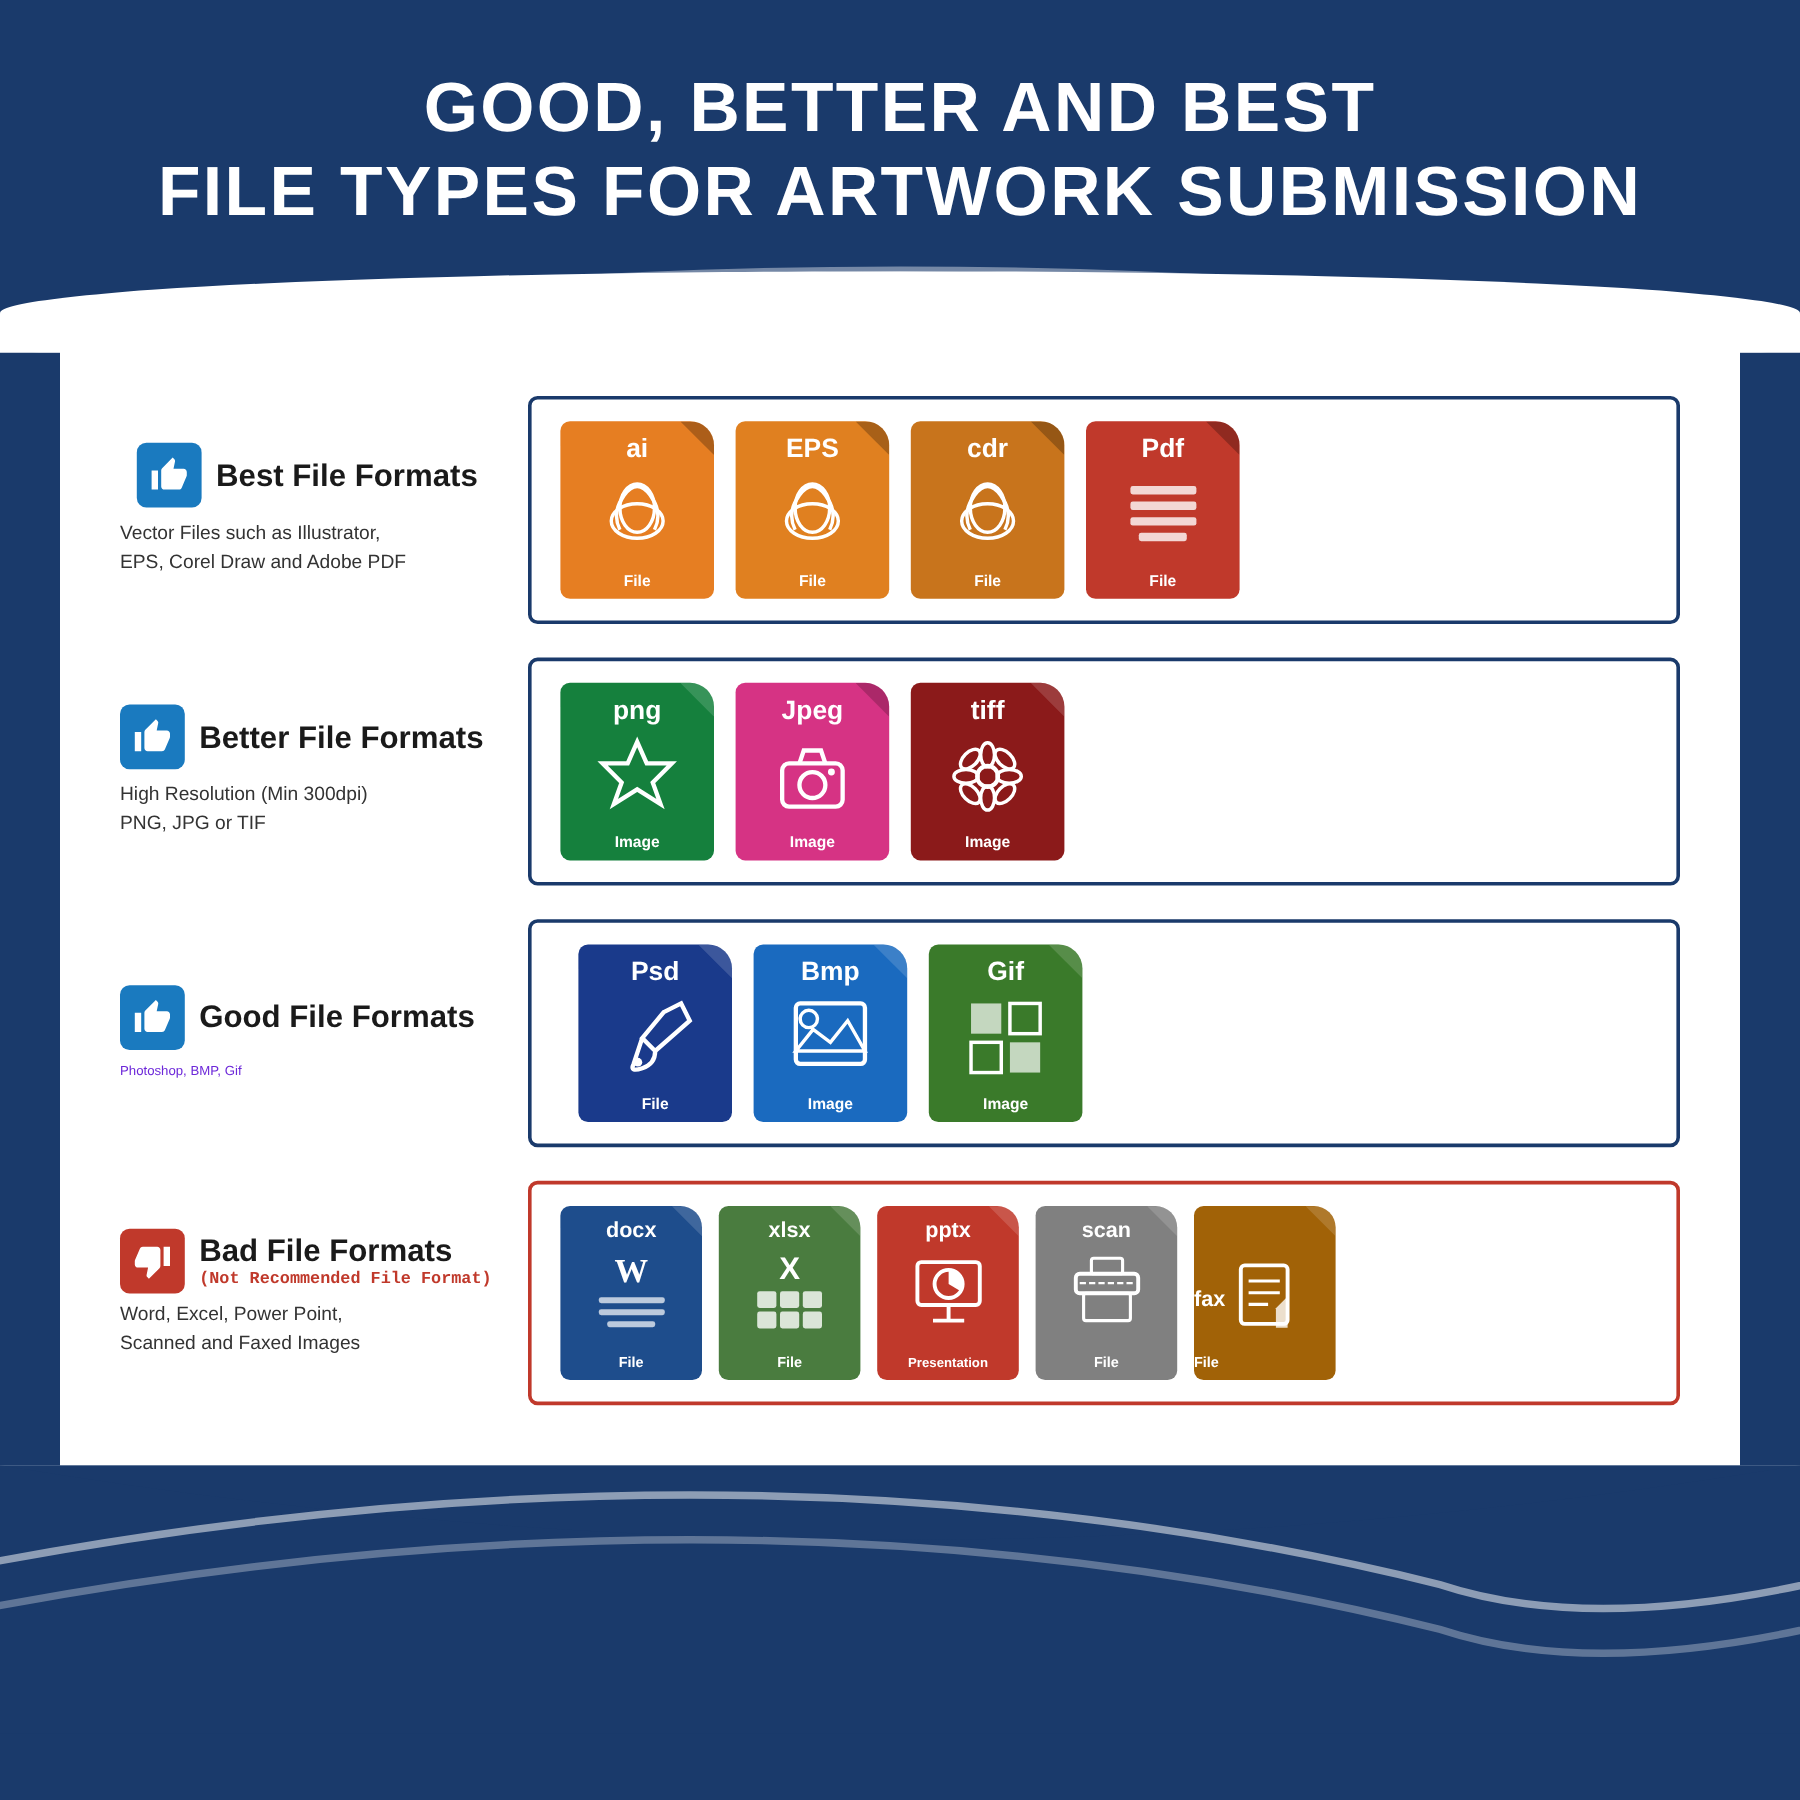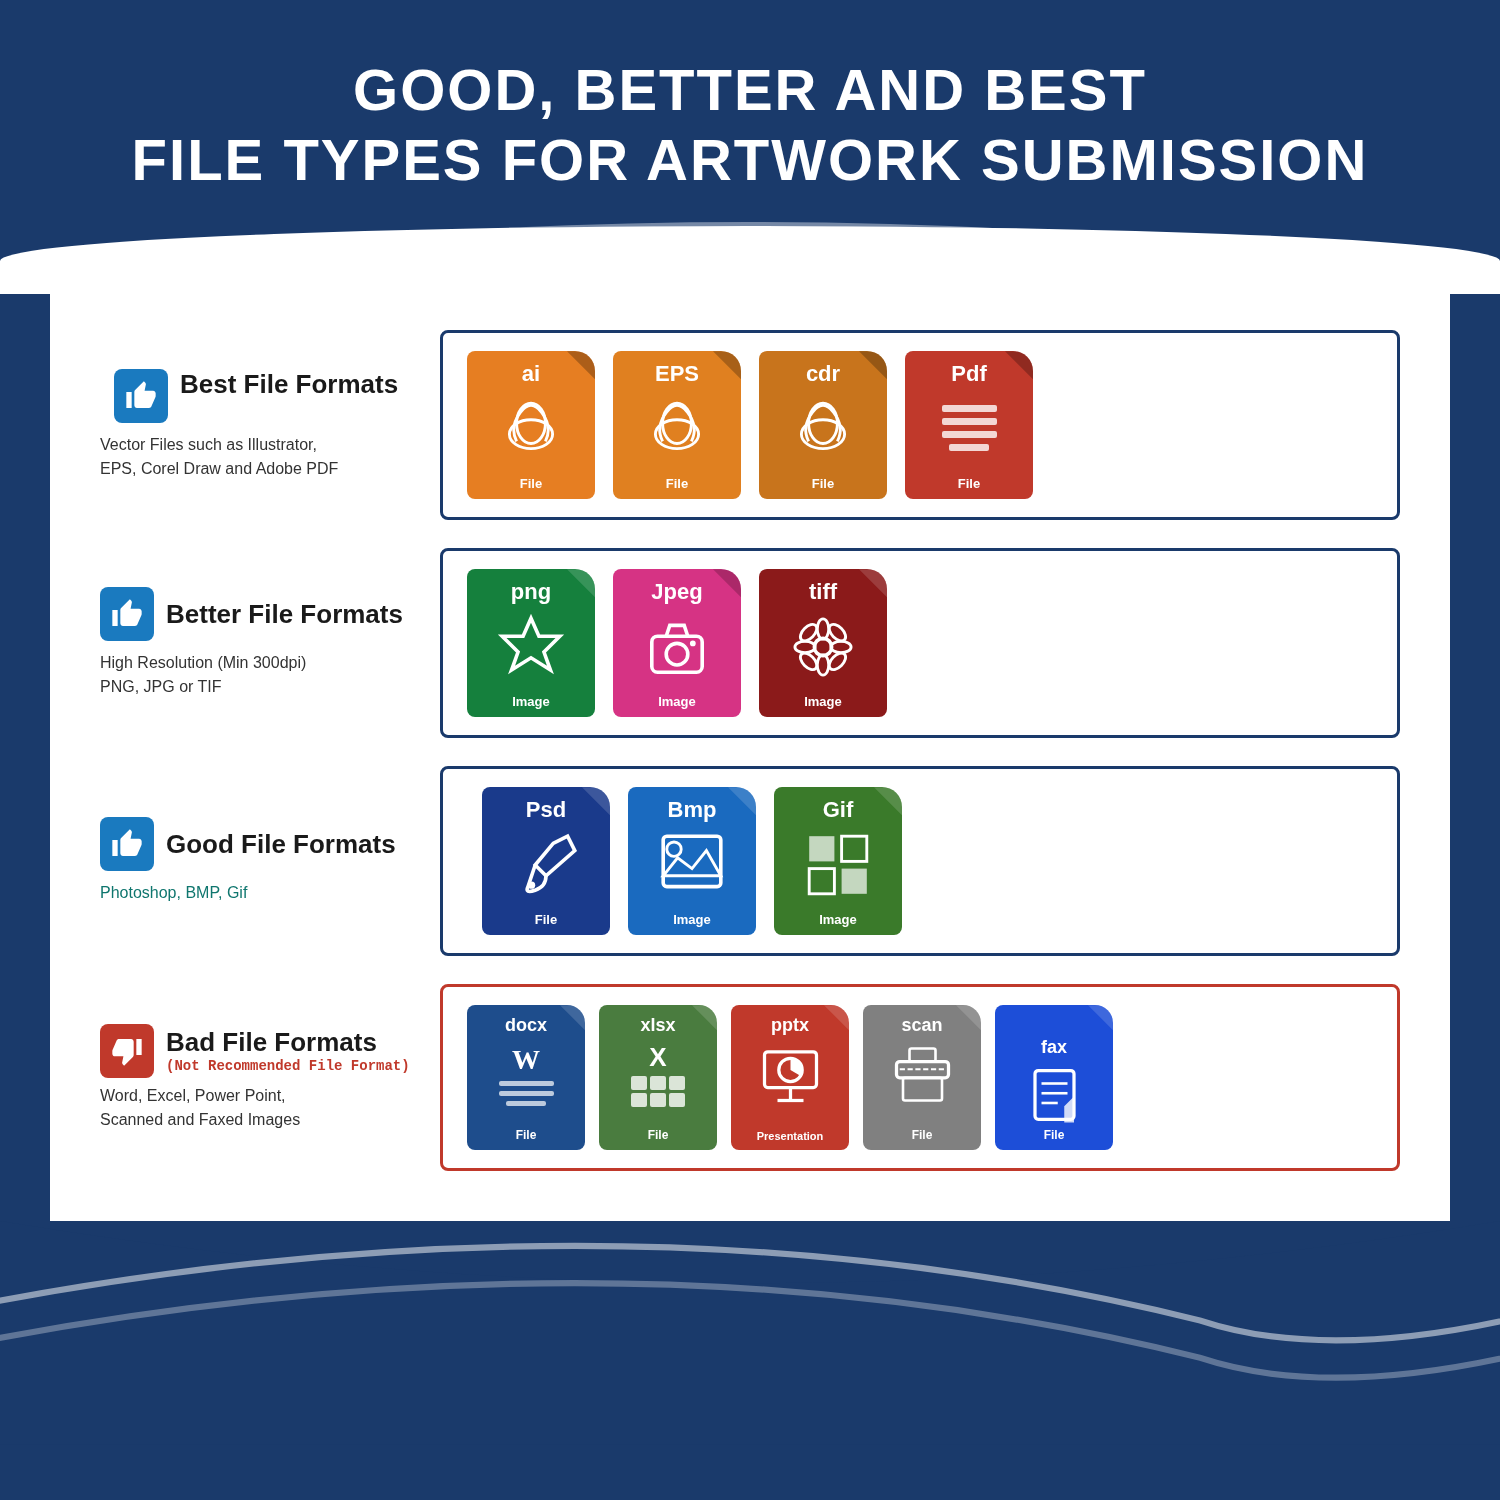--- a/index.html
+++ b/index.html
@@ -41,21 +41,21 @@
     <h1 style="color:white; font-size:58px; font-weight:900; text-align:center; line-height:1.2; text-transform:uppercase; letter-spacing:2px; position:relative; z-index:3;">
       <span>GOOD, BETTER AND BEST</span><br>
       <span>FILE TYPES FOR ARTWORK SUBMISSION</span>
     </h1>
   </div>
 
   <div style="width:1400px; background:white; padding:40px 50px 50px; position:relative; z-index:4; margin-top:-4px; flex:1;">
 
     <div style="display:flex; align-items:center; gap:30px; margin-bottom:28px;">
       <div style="width:310px; flex-shrink:0;">
-        <div style="display:flex; gap:12px; margin-bottom:10px;padding-left:14px;">
+        <div style="display:flex; align-items:center; gap:12px; margin-bottom:10px;padding-left:14px;">
           <div style="width:54px;height:54px;background:#1a7abf;border-radius:8px;display:flex;align-items:center;justify-content:center;flex-shrink:0;">
             <svg width="32" height="32" viewBox="0 0 24 24" fill="white">
               <path d="M1 21h4V9H1v12zm22-11c0-1.1-.9-2-2-2h-6.31l.95-4.57.03-.32c0-.41-.17-.79-.44-1.06L14.17 1 7.59 7.59C7.22 7.95 7 8.45 7 9v10c0 1.1.9 2 2 2h9c.83 0 1.54-.5 1.84-1.22l3.02-7.05c.09-.23.14-.47.14-.73v-2z"></path>
             </svg>
           </div>
           <span style="font-size:26px;font-weight:900;color:#1a1a1a;">Best File Formats</span>
         </div>
         <p style="font-size:16px;color:#333;line-height:1.5;">Vector Files such as Illustrator,<br>EPS, Corel Draw and Adobe PDF</p>
       </div>
 
@@ -185,21 +185,21 @@
     <div style="display:flex; align-items:center; gap:30px; margin-bottom:28px;">
       <div style="width:310px; flex-shrink:0;">
         <div style="display:flex; align-items:center; gap:12px; margin-bottom:10px;">
           <div style="width:54px;height:54px;background:#1a7abf;border-radius:8px;display:flex;align-items:center;justify-content:center;flex-shrink:0;">
             <svg width="32" height="32" viewBox="0 0 24 24" fill="white">
               <path d="M1 21h4V9H1v12zm22-11c0-1.1-.9-2-2-2h-6.31l.95-4.57.03-.32c0-.41-.17-.79-.44-1.06L14.17 1 7.59 7.59C7.22 7.95 7 8.45 7 9v10c0 1.1.9 2 2 2h9c.83 0 1.54-.5 1.84-1.22l3.02-7.05c.09-.23.14-.47.14-.73v-2z"></path>
             </svg>
           </div>
           <span style="font-size:26px;font-weight:900;color:#1a1a1a;">Good File Formats</span>
         </div>
-        <p style="font-size:16px;color:#0f766e;line-height:1.5;">Photoshop, BMP, Gif</p>
+        <p style="font-size:11px;color:#6d28d9;line-height:1.5;">Photoshop, BMP, Gif</p>
       </div>
 
       <div style="flex:1;border:3px solid #1a3a6b;border-radius:8px;padding:18px 24px;display:flex;align-items:center;gap:18px;min-height:150px;">
 
         <div style="display:flex;flex-direction:column;align-items:center;padding-left:15px;">
           <div style="width:128px;height:148px;background:#1a3a8b;border-radius:8px 20px 8px 8px;position:relative;display:flex;flex-direction:column;align-items:center;">
             <div style="position:absolute;top:0;right:0;width:28px;height:28px;background:rgba(255,255,255,0.15);clip-path:polygon(0 0,100% 100%,100% 0);border-radius:0 20px 0 0;"></div>
             <span style="color:white;font-size:22px;font-weight:900;margin-top:10px;">Psd</span>
 
             <svg width="72" height="72" viewBox="0 0 100 100" style="margin-top:6px;">
@@ -318,21 +318,21 @@
               <rect x="10" y="30" width="80" height="25" rx="5" fill="none" stroke="white" stroke-width="5"></rect>
               <line x1="15" y1="42" x2="85" y2="42" stroke="white" stroke-width="3" stroke-dasharray="8 4"></line>
               <rect x="20" y="55" width="60" height="35" rx="3" fill="none" stroke="white" stroke-width="4"></rect>
               <rect x="30" y="10" width="40" height="20" rx="3" fill="none" stroke="white" stroke-width="4"></rect>
             </svg>
             <span style="color:white;font-size:12px;font-weight:600;position:absolute;bottom:8px;">File</span>
           </div>
         </div>
 
         <div style="display:flex;flex-direction:column;align-items:center;">
-          <div style="width:118px;height:145px;background:#1d4ed8;border-radius:8px 18px 8px 8px;position:relative;display:flex;flex-direction:column;align-items:center;justify-content:center;">
+          <div style="width:118px;height:145px;background:#a16207;border-radius:8px 18px 8px 8px;position:relative;display:flex;flex-direction:row;align-items:center;">
             <div style="position:absolute;top:0;right:0;width:25px;height:25px;background:rgba(255,255,255,0.15);clip-path:polygon(0 0,100% 100%,100% 0);border-radius:0 18px 0 0;"></div>
             <span style="color:white;font-size:18px;font-weight:900;margin-top:10px;">fax</span>
 
             <svg width="65" height="65" viewBox="0 0 100 100" style="margin-top:6px;">
               <rect x="20" y="10" width="60" height="75" rx="5" fill="none" stroke="white" stroke-width="5"></rect>
               <line x1="30" y1="30" x2="70" y2="30" stroke="white" stroke-width="4"></line>
               <line x1="30" y1="45" x2="70" y2="45" stroke="white" stroke-width="4"></line>
               <line x1="30" y1="60" x2="55" y2="60" stroke="white" stroke-width="4"></line>
               <path d="M65 65 L80 50 L80 90 L65 90 Z" fill="white" opacity="0.8"></path>
             </svg>

